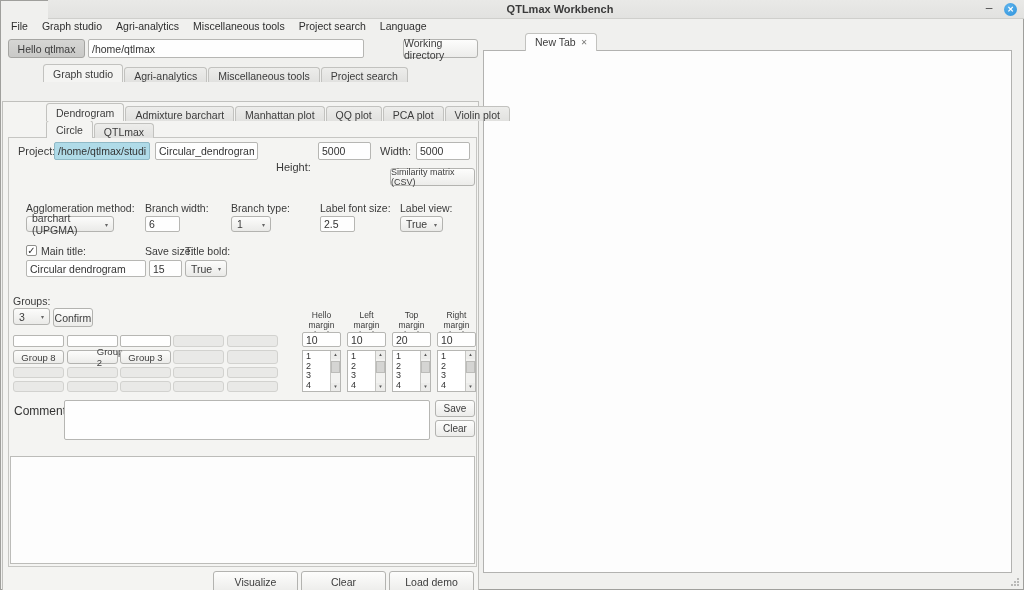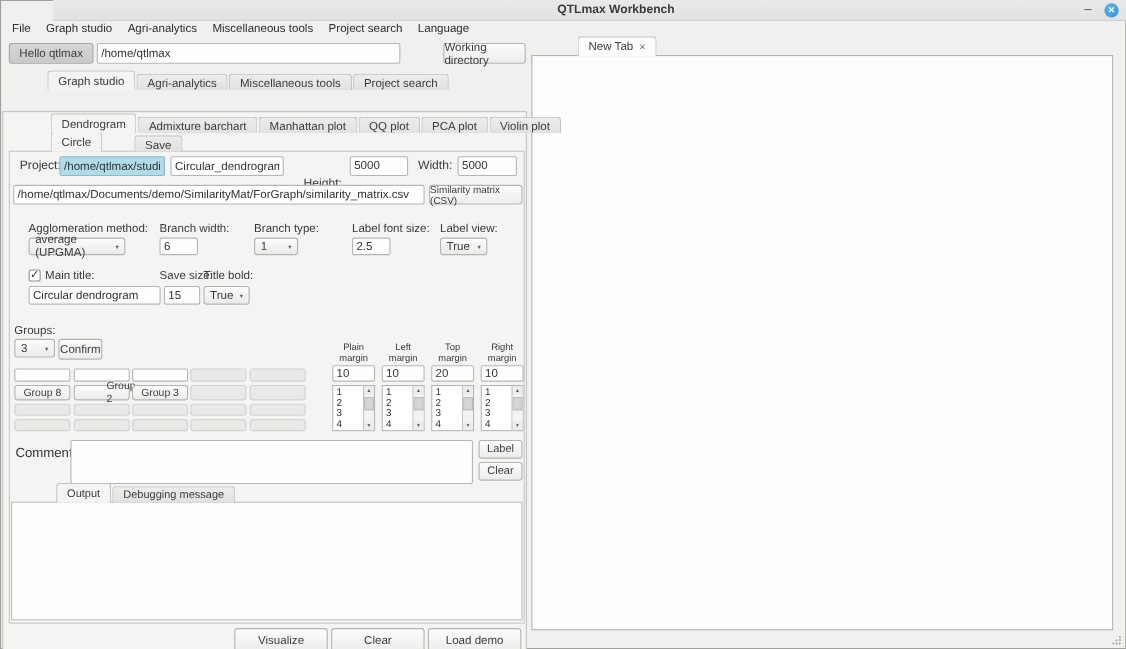--- a/index.html
+++ b/index.html
@@ -95,46 +95,45 @@
 
     <div class="abs tabrow" style="left:2px;top:1px;height:18px;z-index:4;">
       <div class="tab active">Dendrogram</div>
       <div class="tab">Admixture barchart</div>
       <div class="tab">Manhattan plot</div>
       <div class="tab">QQ plot</div>
       <div class="tab">PCA plot</div>
       <div class="tab">Violin plot</div>
     </div>
 
-    <div class="abs tabrow" style="left:2px;top:18px;height:18px;z-index:3;gap:28px;">
+    <div class="abs tabrow" style="left:2px;top:18px;height:18px;z-index:3;">
       <div class="tab active">Circle</div>
-      <div class="tab">Save</div>
+      <div class="tab">QTLmax</div>
     </div>
 
     <div class="abs frame" style="left:5px;top:35px;width:469px;height:430px;">
 
       <div class="abs lbl" style="left:9px;top:4px;">Project:</div>
       <input class="abs input hl" style="left: 45px; top: 4px; width: 96px; height: 18px;" value="/home/qtlmax/studio/">
       <input class="abs input" style="left: 146px; top: 4px; width: 103px; height: 18px;" value="Circular_dendrogram">
       <div class="abs lbl" style="left:267px;top:20px;">Height:</div>
       <input class="abs input" style="left: 309px; top: 4px; width: 53px; height: 18px;" value="5000">
       <div class="abs lbl" style="left:371px;top:4px;">Width:</div>
       <input class="abs input" style="left: 407px; top: 4px; width: 54px; height: 18px;" value="5000">
 
-      <input class="abs input" style="left: 3px; top: 30px; width: 374px; height: 18px;" value="/home/qtlmax/Documents/demo/SimilarityMat/ForGraph/similarity_matrix.csv">
       <div class="abs btn" style="left:381px;top:30px;width:85px;height:18px;font-size:9px;">Similarity matrix (CSV)</div>
 
       <div class="abs slbl" style="left:17px;top:64px;">Agglomeration method:</div>
       <div class="abs slbl" style="left:136px;top:64px;">Branch width:</div>
       <div class="abs slbl" style="left:222px;top:64px;">Branch type:</div>
       <div class="abs slbl" style="left:311px;top:64px;">Label font size:</div>
       <div class="abs slbl" style="left:391px;top:64px;">Label view:</div>
 
       <div class="abs dd" style="left:17px;top:78px;width:88px;height:16px;">
-        <span>average (UPGMA)</span>
+        <span>barchart (UPGMA)</span>
         <span class="arr">▾</span>
       </div>
       <input class="abs input" style="left: 136px; top: 78px; width: 35px; height: 16px;" value="6">
       <div class="abs dd" style="left:222px;top:78px;width:40px;height:16px;">
         <span>1</span>
         <span class="arr">▾</span>
       </div>
       <input class="abs input" style="left: 311px; top: 78px; width: 35px; height: 16px;" value="2.5">
       <div class="abs dd" style="left:391px;top:78px;width:43px;height:16px;">
         <span>True</span>
@@ -176,21 +175,21 @@
       <div class="abs dis" style="left:111px;top:229px;width:51px;height:11px;"></div>
       <div class="abs dis" style="left:164px;top:229px;width:51px;height:11px;"></div>
       <div class="abs dis" style="left:218px;top:229px;width:51px;height:11px;"></div>
       <div class="abs dis" style="left:4px;top:243px;width:51px;height:11px;"></div>
       <div class="abs dis" style="left:58px;top:243px;width:51px;height:11px;"></div>
       <div class="abs dis" style="left:111px;top:243px;width:51px;height:11px;"></div>
       <div class="abs dis" style="left:164px;top:243px;width:51px;height:11px;"></div>
       <div class="abs dis" style="left:218px;top:243px;width:51px;height:11px;"></div>
 
       <div class="abs" style="left:293px;top:172px;width:39px;font-size:8.5px;color:#3a3a3a;text-align:center;line-height:10px;">
-        <div>Plain</div>
+        <div>Hello</div>
           <div>margin (cm)</div>
       </div>
       <div class="abs" style="left:338px;top:172px;width:39px;font-size:8.5px;color:#3a3a3a;text-align:center;line-height:10px;">
         <div>Left</div>
           <div>margin (cm)</div>
       </div>
       <div class="abs" style="left:383px;top:172px;width:39px;font-size:8.5px;color:#3a3a3a;text-align:center;line-height:10px;">
         <div>Top</div>
           <div>margin (cm)</div>
       </div>
@@ -260,27 +259,23 @@
           <div class="lb-arr">▲</div>
           <div class="lb-track">
               <div class="lb-thumb"></div>
             </div>
           <div class="lb-arr">▼</div>
         </div>
       </div>
 
       <div class="abs" style="left:5px;top:266px;font-size:12px;color:#333;">Comment:</div>
       <textarea class="abs input" style="left: 55px; top: 262px; width: 366px; height: 40px; resize: none;"></textarea>
-      <div class="abs btn" style="left:426px;top:262px;width:40px;height:17px;font-size:10px;">Label</div>
+      <div class="abs btn" style="left:426px;top:262px;width:40px;height:17px;font-size:10px;">Save</div>
       <div class="abs btn" style="left:426px;top:282px;width:40px;height:17px;font-size:10px;">Clear</div>
 
-      <div class="abs tabrow" style="left:1px;top:301px;height:18px;z-index:2;">
-        <div class="tab active" style="font-size:10px;">Output</div>
-        <div class="tab" style="font-size:10px;">Debugging message</div>
-      </div>
       <div class="abs" style="left:1px;top:318px;width:465px;height:108px;background:#fdfdfd;border:1px solid #bcbcb9;"></div>
     </div>
 
     <div class="abs btn" style="left:210px;top:469px;width:85px;height:22px;">Visualize</div>
     <div class="abs btn" style="left:298px;top:469px;width:85px;height:22px;">Clear</div>
     <div class="abs btn" style="left:386px;top:469px;width:85px;height:22px;">Load demo</div>
   </div>
 
   <div class="abs tabrow" style="left:484px;top:33px;height:18px;z-index:5;">
     <div class="tab wactive" style="display:flex;align-items:center;gap:5px;">

